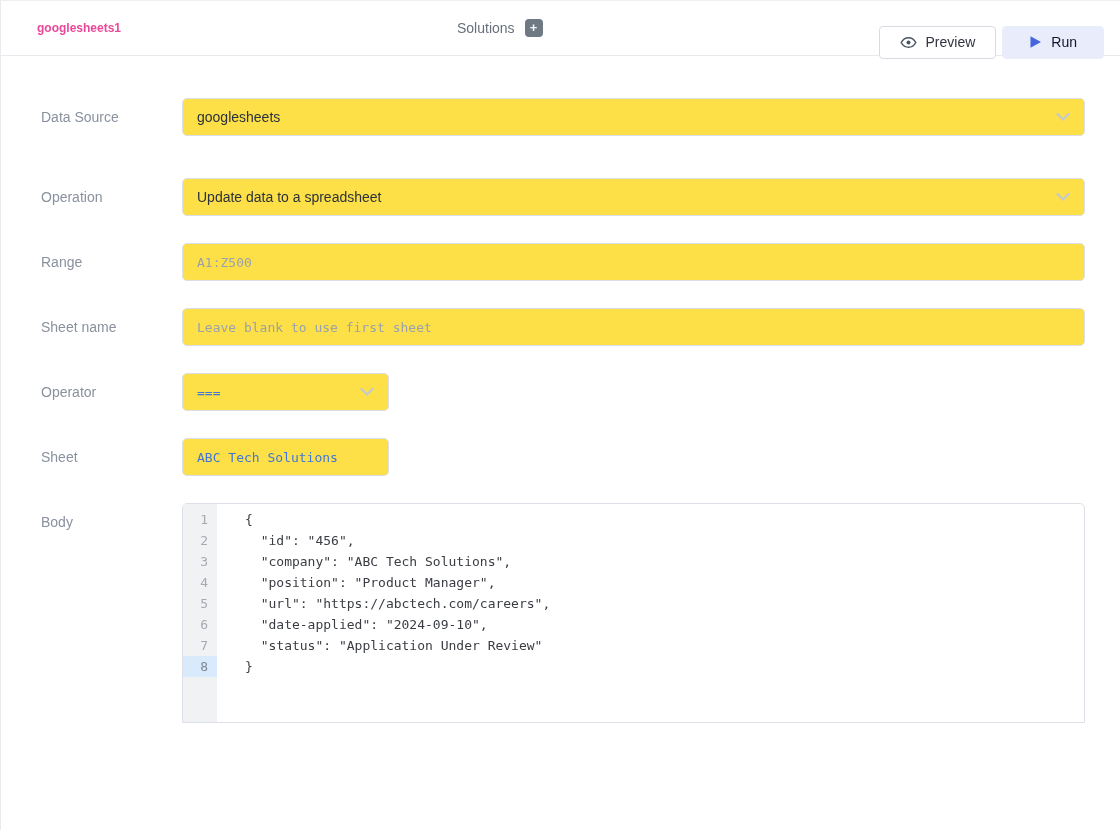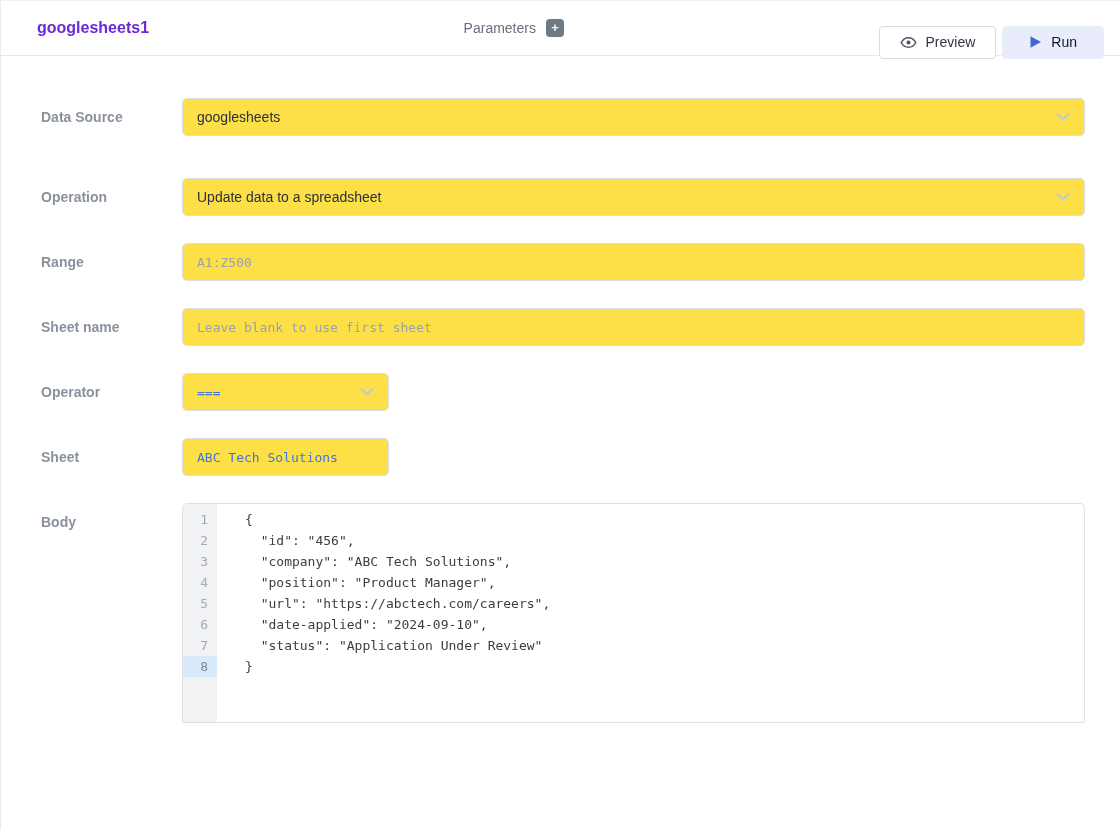--- a/index.html
+++ b/index.html
@@ -9,21 +9,21 @@
   .page {
     position:relative; width:1120px; height:830px; overflow:hidden;
     background:#fff; border-left:1px solid #e9ebee; border-top:1px solid #eef0f2;
   }
 
   
   .header {
     height:55px; display:flex; align-items:center;
     border-bottom:1px solid #e7e9ec; padding:0 16px 0 36px;
   }
-  .header-title { font-size:16px; font-weight:600; color:#6d28d9; }
+  .header-title { font-size:12px; font-weight:600; color:#ec4899; }
   .header-center {
     flex:1; display:flex; align-items:center; justify-content:center; gap:10px;
   }
   .params-label { font-size:14px; color:#68707c; }
   .plus-btn {
     width:18px; height:18px; border-radius:4px; background:#6f7983; border:none;
     color:#f2f4f6; font-size:13px; line-height:16px; font-weight:bold;
     display:flex; align-items:center; justify-content:center; cursor:pointer;
   }
   .header-actions { display:flex; align-items:center; gap:6px;margin-top:28px; }
@@ -38,21 +38,21 @@
     background:#e9edfb; border:1px solid #e9edfb; color:#0f172a;
     padding:0 26px; font-weight:500;
   }
 
   
   .main { padding:42px 35px 0 40px; }
   .row { display:flex; margin-bottom:27px; }
   .row-first { margin-bottom:42px; }
   .field-label {
     width:141px; flex:0 0 141px; padding-top:11px;
-    font-size:14px; color:#8a919e;font-weight:bold;
+    font-size:14px; color:#8a919e;
   }
   .field-col { flex:1; max-width:904px; }
 
   .select-box, .text-input {
     position:relative; width:100%; height:38px; background:#fde047;
     border:1px solid #dbdfe5; border-radius:5px;
   }
   .select-box { display:flex; align-items:center; padding:0 40px 0 14px; cursor:pointer; }
   .select-value { font-size:14px; color:#2b313b; }
   .select-value.mono { font-family:"DejaVu Sans Mono", monospace; font-size:13px; color:#4077d6; }
@@ -84,21 +84,21 @@
 </style>
 </head>
 <body>
 
 <div class="page">
 
   <div class="header">
     <div class="header-title">googlesheets1</div>
 
     <div class="header-center">
-      <span class="params-label">Parameters</span>
+      <span class="params-label">Solutions</span>
       <button class="plus-btn">
         <span>+</span>
       </button>
     </div>
 
     <div class="header-actions">
       <button class="btn btn-preview">
         <span style="display:flex;">
           <svg width="17" height="13" viewBox="0 0 17 13" fill="none">
             <path d="M1.2 6.5C3 3.2 6 1.7 8.5 1.7C11 1.7 14 3.2 15.8 6.5C14 9.8 11 11.3 8.5 11.3C6 11.3 3 9.8 1.2 6.5Z" stroke="#4b5563" stroke-width="1.5"></path>

